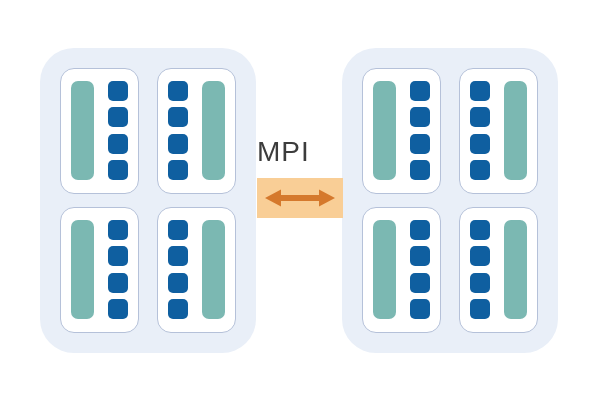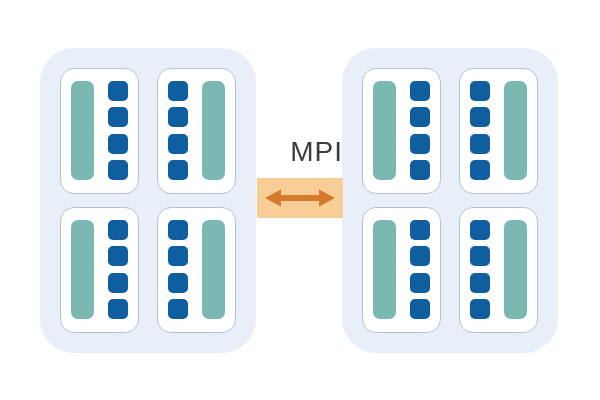--- a/index.html
+++ b/index.html
@@ -65,21 +65,21 @@
     display: flex;
     align-items: center;
     justify-content: center;
   }
   .arrow-icon { display: block; }
   .arrow-icon polygon { fill: var(--arrow, #D5792D); }
   .mpi-label {
     position: absolute;
     left: 257px; top: 138px;
     width: 86px;
-    text-align: right;
+    text-align: left;
     font-size: 28px;
     line-height: 1.0;
     letter-spacing: 1px;
     color: var(--label, #3C3C3C);
   }
 </style>
 </head>
 <body>
 
 <div class="canvas">

